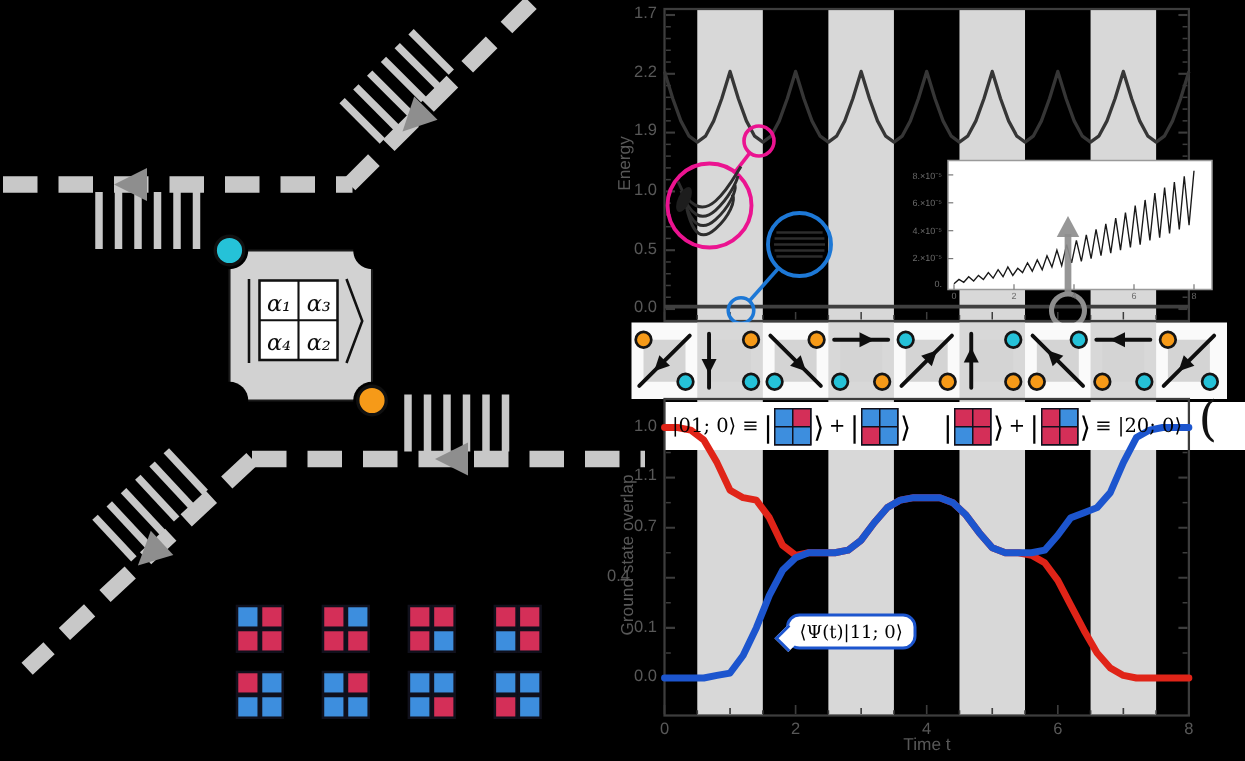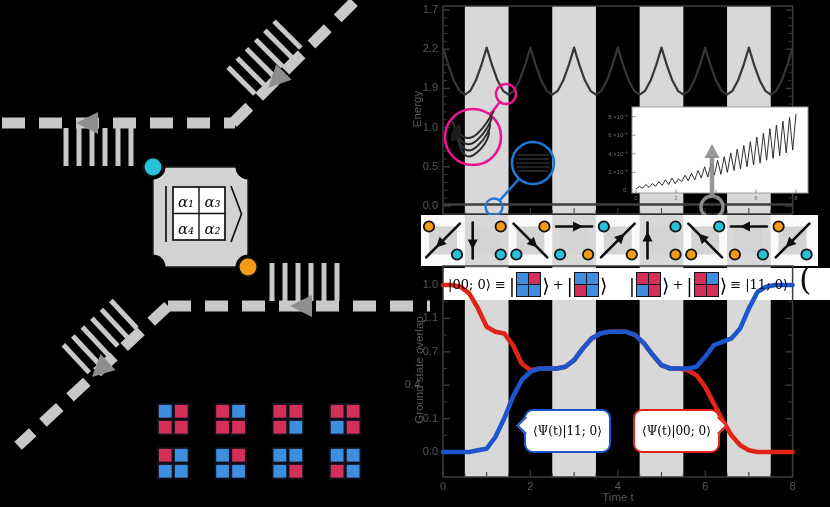--- a/index.html
+++ b/index.html
@@ -18,21 +18,21 @@
   #xlabel-time{left:578px;top:491px;width:80px;}
   #header{position:absolute;left:446px;top:269px;width:344px;height:31px;display:flex;
           align-items:center;font-family:"DejaVu Serif",serif;font-size:13px;color:#000;}
   .pill{white-space:nowrap;padding:0 2px;}
   .ketg{display:flex;align-items:center;padding:0 1px;}
   .bar{font-size:19px;line-height:22px;}
   .g2x2{display:grid;grid-template-columns:11px 11px;grid-template-rows:11px 11px;
         border:1.6px solid #10101c;margin:0 1px;background:#10101c;grid-gap:1px;}
   .hspacer{flex:1;}
   .callout{position:absolute;background:#fff;border:2.6px solid #000;border-radius:9px;
-           font-family:"DejaVu Serif",serif;font-size:12px;padding:13px 7px;color:#000;}
+           font-family:"DejaVu Serif",serif;font-size:12px;padding:3px 7px;color:#000;}
   .tail{position:absolute;width:11px;height:11px;background:#fff;transform:rotate(45deg);}
   #callout-blue{left:524px;top:409px;}
   #callout-red{left:633px;top:409px;}
   #callout-blue .tail{left:-7.5px;top:8px;border-left:2.6px solid #000;border-bottom:2.6px solid #000;}
   #callout-red .tail{right:-7.5px;top:8px;border-right:2.6px solid #000;border-top:2.6px solid #000;}
   #paren{position:absolute;left:799px;top:260px;font-family:"DejaVu Serif",serif;
          font-size:32px;color:#111;}
 </style>
 </head>
 <body>
@@ -383,21 +383,21 @@
             <rect x="345.9" y="464" width="14.5" height="14.5" fill="#3d8ede" stroke="#10101c" stroke-width="1.7"></rect>
           </g>
         </g>
       </g>
     </svg>
   <div id="labels">
     <div id="ylabel-energy" class="axis-label">Energy</div>
     <div id="ylabel-overlap" class="axis-label">Ground state overlap</div>
     <div id="xlabel-time" class="axis-label">Time t</div>
     <div id="header">
-        <span class="pill">|00; 0⟩ ≡</span>
+        <span class="pill">|01; 0⟩ ≡</span>
         <span class="ketg">
           <span class="bar">|</span>
           <span class="g2x2">
             <div style="background: rgb(61, 142, 222);"></div>
             <div style="background: rgb(212, 47, 88);"></div>
             <div style="background: rgb(61, 142, 222);"></div>
             <div style="background: rgb(61, 142, 222);"></div>
           </span>
           <span class="bar">⟩</span>
         </span>
@@ -427,29 +427,25 @@
         <span class="ketg">
           <span class="bar">|</span>
           <span class="g2x2">
             <div style="background: rgb(212, 47, 88);"></div>
             <div style="background: rgb(61, 142, 222);"></div>
             <div style="background: rgb(212, 47, 88);"></div>
             <div style="background: rgb(212, 47, 88);"></div>
           </span>
           <span class="bar">⟩</span>
         </span>
-        <span class="pill">≡ |11; 0⟩</span>
+        <span class="pill">≡ |20; 0⟩</span>
       </div>
     <div id="callout-blue" class="callout" style="border-color: rgb(28, 85, 206);">
       <span>⟨Ψ(t)|11; 0⟩</span>
       <div class="tail" style="border-color: rgb(28, 85, 206);"></div>
-    </div>
-    <div id="callout-red" class="callout" style="border-color: rgb(224, 36, 24);">
-      <span>⟨Ψ(t)|00; 0⟩</span>
-      <div class="tail" style="border-color: rgb(224, 36, 24);"></div>
     </div>
     <div id="paren">(</div>
   <div class="tick" style="left: 404px; top: 199px;">0.0</div>
       <div class="tick" style="left: 404px; top: 159.8px;">0.5</div>
       <div class="tick" style="left: 404px; top: 120.6px;">1.0</div>
       <div class="tick" style="left: 404px; top: 81.4px;">1.9</div>
       <div class="tick" style="left: 404px; top: 42.2px;">2.2</div>
       <div class="tick" style="left: 404px; top: 3px;">1.7</div>
       <div class="tick" style="left: 404px; top: 278px;">1.0</div>
       <div class="tick" style="left: 404px; top: 311.4px;">1.1</div>

